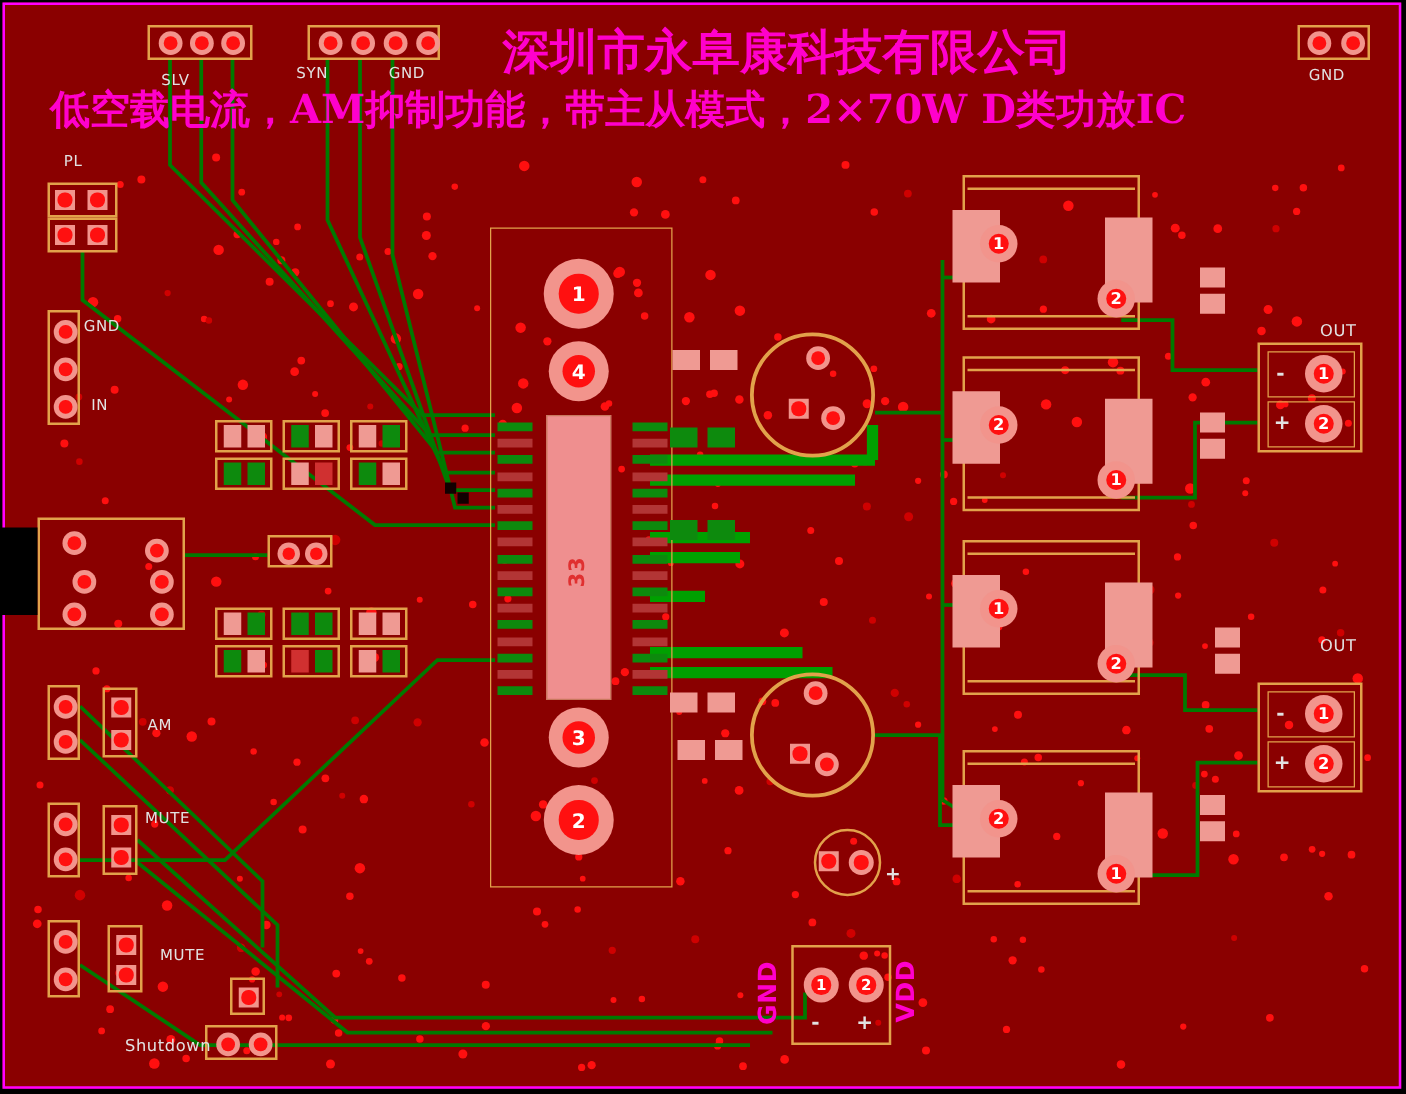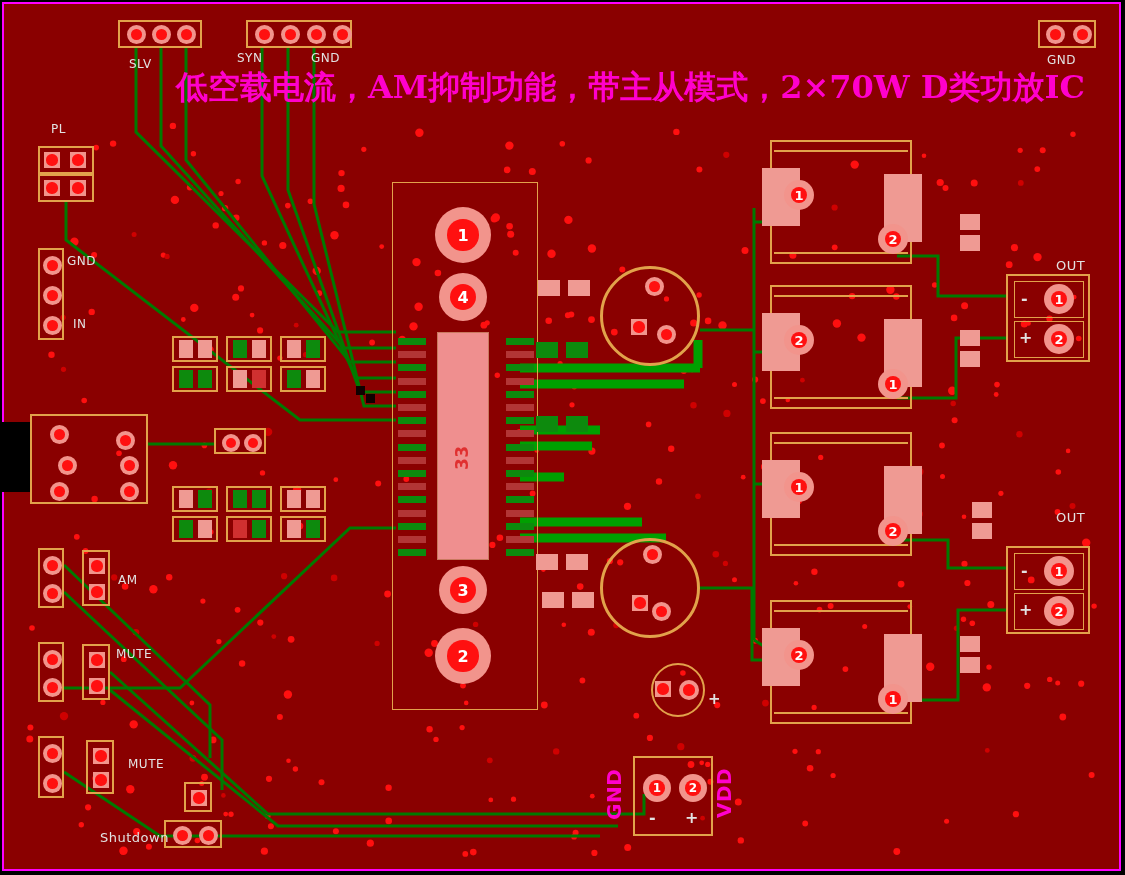--- a/index.html
+++ b/index.html
@@ -14,21 +14,21 @@
 .pad{position:absolute;border-radius:50%;background:var(--pad-ring,#f2948c);z-index:3;}
 .pad>i{position:absolute;left:22%;top:22%;width:56%;height:56%;background:var(--pad-core,#ff1010);border-radius:50%;}
 .pad>b{position:absolute;inset:0;display:flex;align-items:center;justify-content:center;
   color:#fff;font-style:normal;font-weight:bold;z-index:2;}
 .sq{position:absolute;background:var(--pad-ring,#f2948c);z-index:3;}
 .sq>i{position:absolute;left:15%;top:15%;width:70%;height:70%;background:var(--pad-core,#ff1010);border-radius:50%;}
 .lbl{position:absolute;color:var(--label-text,#e0e0e0);font-size:12px;z-index:6;letter-spacing:.5px;}
 .mag{color:var(--magenta-text,#ff00cc);}
 .title{position:absolute;left:320px;top:16px;width:620px;text-align:center;font-size:38px;font-weight:bold;
   z-index:6;font-family:"DejaVu Serif","Liberation Serif",serif;color:var(--magenta-text,#ff00cc);}
-.subtitle{position:absolute;left:40px;top:66px;width:1045px;text-align:right;font-size:32px;font-weight:bold;
+.subtitle{position:absolute;left:40px;top:66px;width:1045px;text-align:left;font-size:32px;font-weight:bold;
   z-index:6;font-family:"DejaVu Serif","Liberation Serif",serif;color:var(--magenta-text,#ff00cc);}
 .vtext{writing-mode:vertical-rl;transform:rotate(180deg);font-weight:bold;font-size:20px;}
 .smd2{position:absolute;border:2px solid var(--silk,#e2a24b);display:flex;gap:5px;align-items:center;justify-content:center;z-index:2;}
 .sp{width:14px;height:18px;}
 .spg{background:#0d8a0d;}
 .spp{background:#ef9a93;}
 .spr{background:#d03030;}
 .hpair{position:absolute;display:flex;gap:8px;z-index:2;}
 .hpair>div{width:22px;height:16px;}
 .hpair>div.p{background:#ef9a93;}
@@ -418,20 +418,21 @@
       <polyline points="520,384 684,384"></polyline>
       <polyline points="520,430 600,430"></polyline>
       <polyline points="520,446 592,446"></polyline>
       <polyline points="520,477 564,477"></polyline>
       <polyline points="520,522 642,522"></polyline>
       <polyline points="520,538 666,538"></polyline>
       <polyline points="698,368 698,340"></polyline>
     </g>
   </svg>
 
+  <div class="title">深圳市永阜康科技有限公司</div>
   <div class="subtitle">低空载电流，AM抑制功能，带主从模式，2×70W D类功放IC</div>
 
   <div class="comp" style="left:118px;top:20px;width:84px;height:28px">
     <div class="pad" style="left:7px;top:3px;width:19px;height:19px">
         <i></i>
       </div>
     <div class="pad" style="left:32px;top:3px;width:19px;height:19px">
         <i></i>
       </div>
     <div class="pad" style="left:57px;top:3px;width:19px;height:19px">

